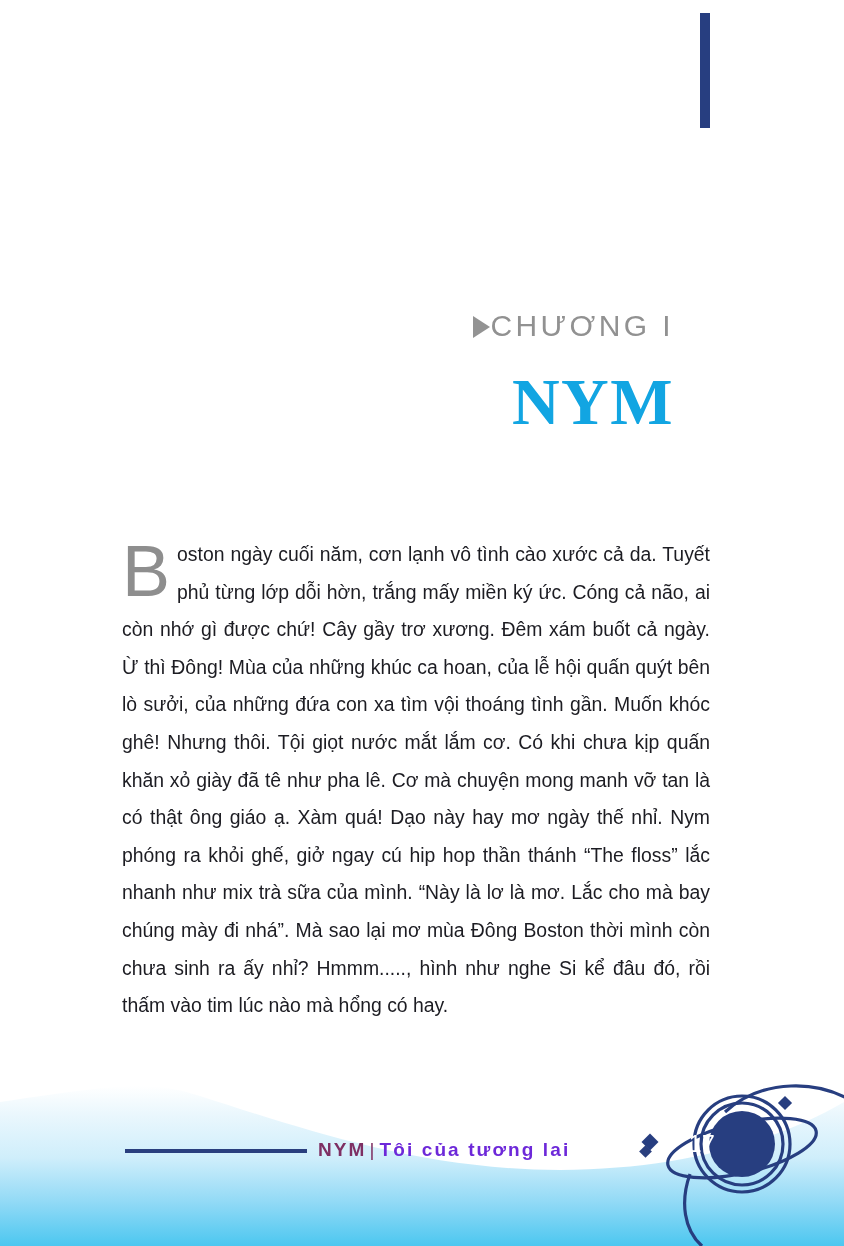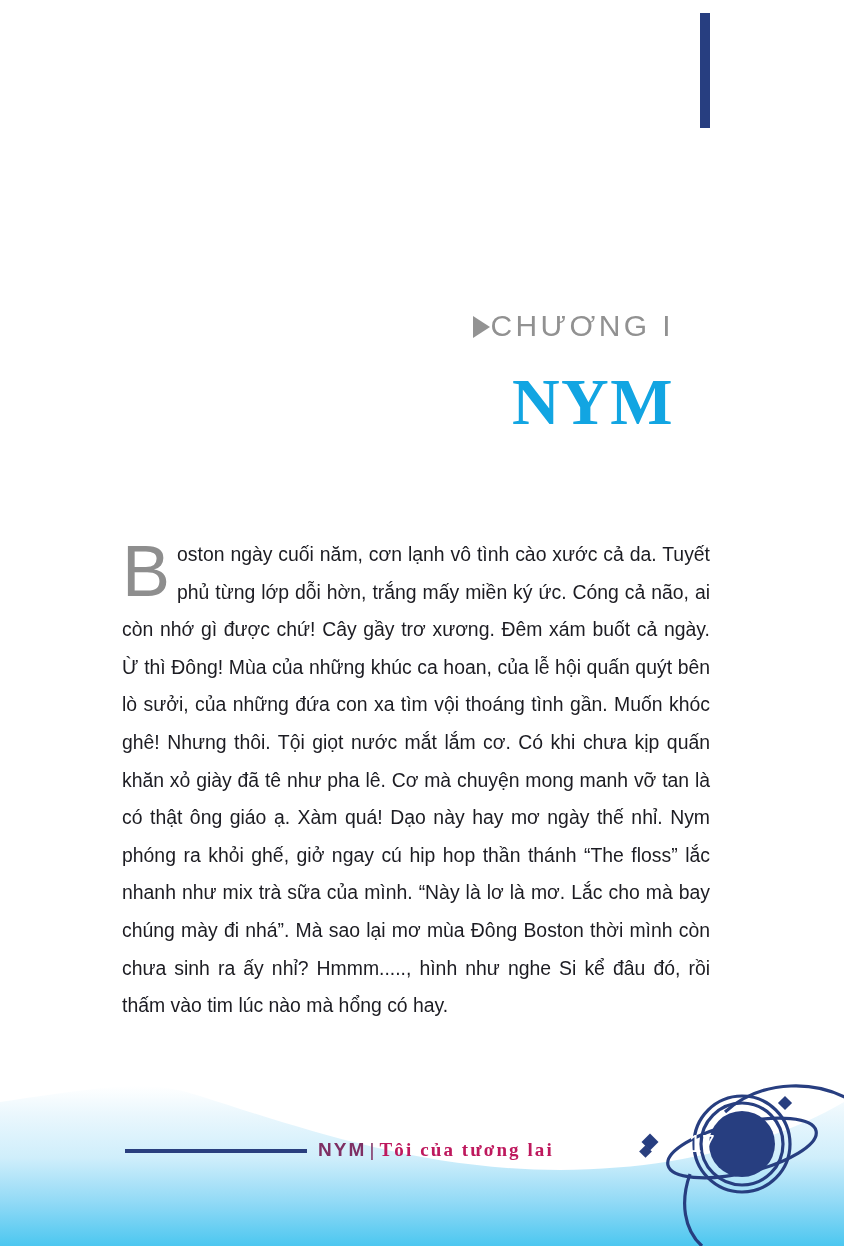--- a/index.html
+++ b/index.html
@@ -152,22 +152,21 @@
     color: #7E2F63;
     white-space: nowrap;
     line-height: 28px;
   }
   .footer-text .sep {
     color: #7E2F63;
     font-weight: 400;
     padding: 0 3px;
   }
   .footer-text .tail {
-    color: #be185d;
-    font-family: Liberation Serif, serif;
+    color: #6d28d9;
   }
   .footer-diamond {
     position: absolute;
     left: 641px;
     top: 19px;
     width: 9px;
     height: 9px;
     background: #2A3F7E;
     transform: rotate(45deg);
   }

